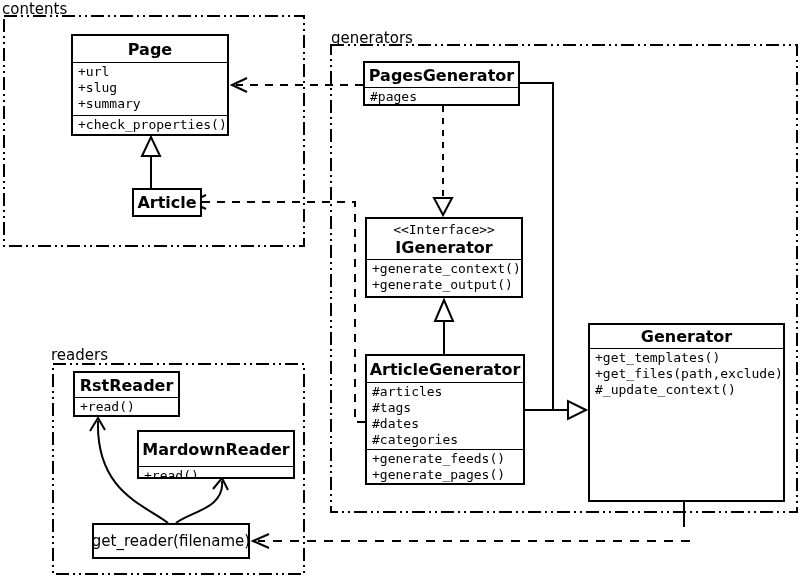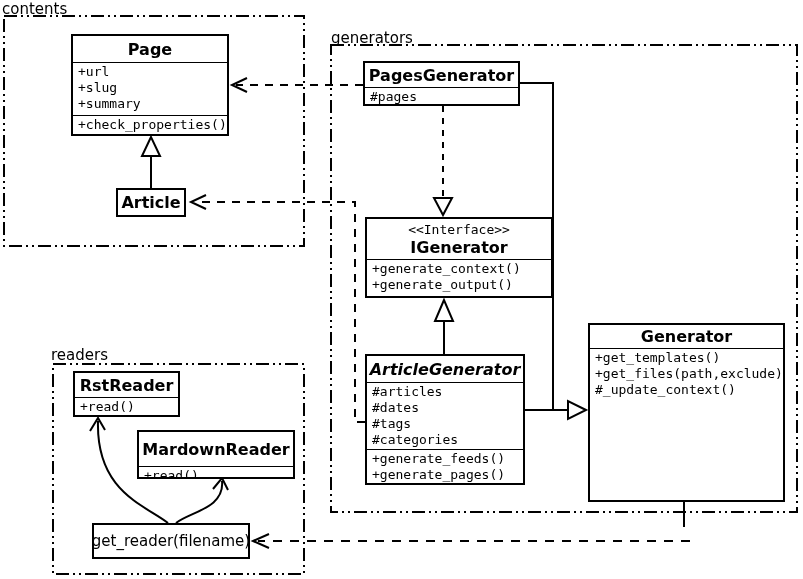--- a/index.html
+++ b/index.html
@@ -105,48 +105,48 @@
     <div class="comp grow">
       <div class="row">+url</div>
       <div class="row">+slug</div>
       <div class="row">+summary</div>
     </div>
     <div class="comp">
       <div class="row">+check_properties()</div>
     </div>
   </div>
 
-  <div class="cls" style="left:116px; top:188px; width:70px; height:29px;">
+  <div class="cls" style="left:132px; top:188px; width:70px; height:29px;">
     <div class="title" style="height:25px;">Article</div>
   </div>
 
   <div class="cls" style="left:363px; top:61px; width:157px; height:45px;">
     <div class="title" style="height:24px;">PagesGenerator</div>
     <div class="comp grow">
       <div class="row">#pages</div>
     </div>
   </div>
 
-  <div class="cls" style="left:365px; top:217px; width:188px; height:81px;">
+  <div class="cls" style="left:365px; top:217px; width:158px; height:81px;">
     <div class="title" style="height:40px; flex-direction:column;">
       <div class="stereo">&lt;&lt;Interface&gt;&gt;</div>
       <div>IGenerator</div>
     </div>
     <div class="comp grow">
       <div class="row">+generate_context()</div>
       <div class="row">+generate_output()</div>
     </div>
   </div>
 
   <div class="cls" style="left:365px; top:354px; width:160px; height:131px;">
-    <div class="title" style="height:26px;font-style:italic;">ArticleGenerator</div>
+    <div class="title" style="height:26px;">ArticleGenerator</div>
     <div class="comp grow">
       <div class="row">#articles</div>
+      <div class="row">#tags</div>
       <div class="row">#dates</div>
-      <div class="row">#tags</div>
       <div class="row">#categories</div>
     </div>
     <div class="comp">
       <div class="row">+generate_feeds()</div>
       <div class="row">+generate_pages()</div>
     </div>
   </div>
 
   <div class="cls" style="left:588px; top:323px; width:197px; height:179px;">
     <div class="title" style="height:23px;">Generator</div>

